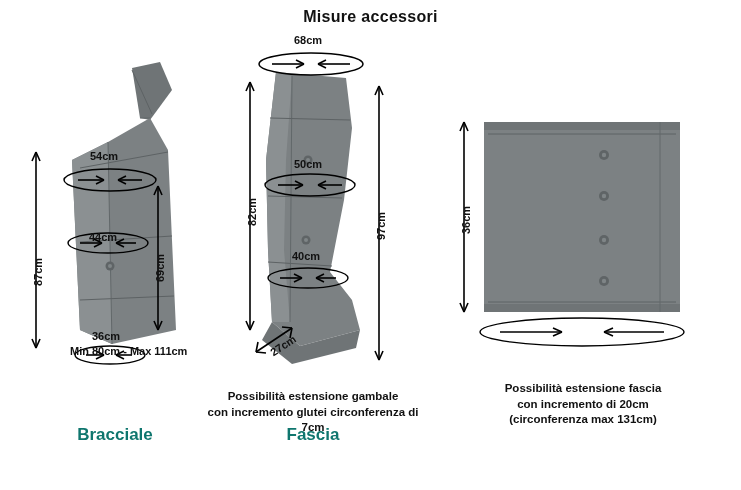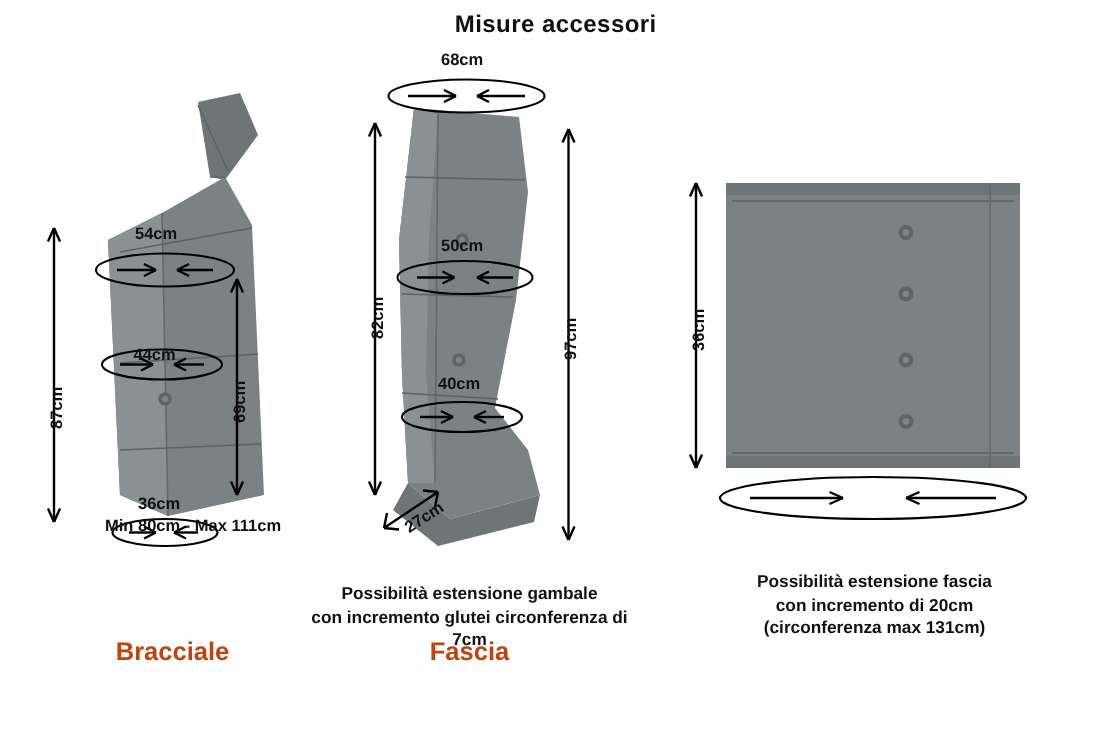--- a/index.html
+++ b/index.html
@@ -28,21 +28,21 @@
     font-size: 16px;
     font-weight: bold;
     letter-spacing: 0.3px;
     color: #111;
   }
   .panel-caption {
     position: absolute;
     text-align: center;
     font-size: 17px;
     font-weight: bold;
-    color: #c2410c;
+    color: #0f766e;
   }
   .note {
     position: absolute;
     text-align: center;
     font-size: 11.5px;
     font-weight: bold;
     line-height: 1.35;
     color: #111;
   }
   .dim-label {

